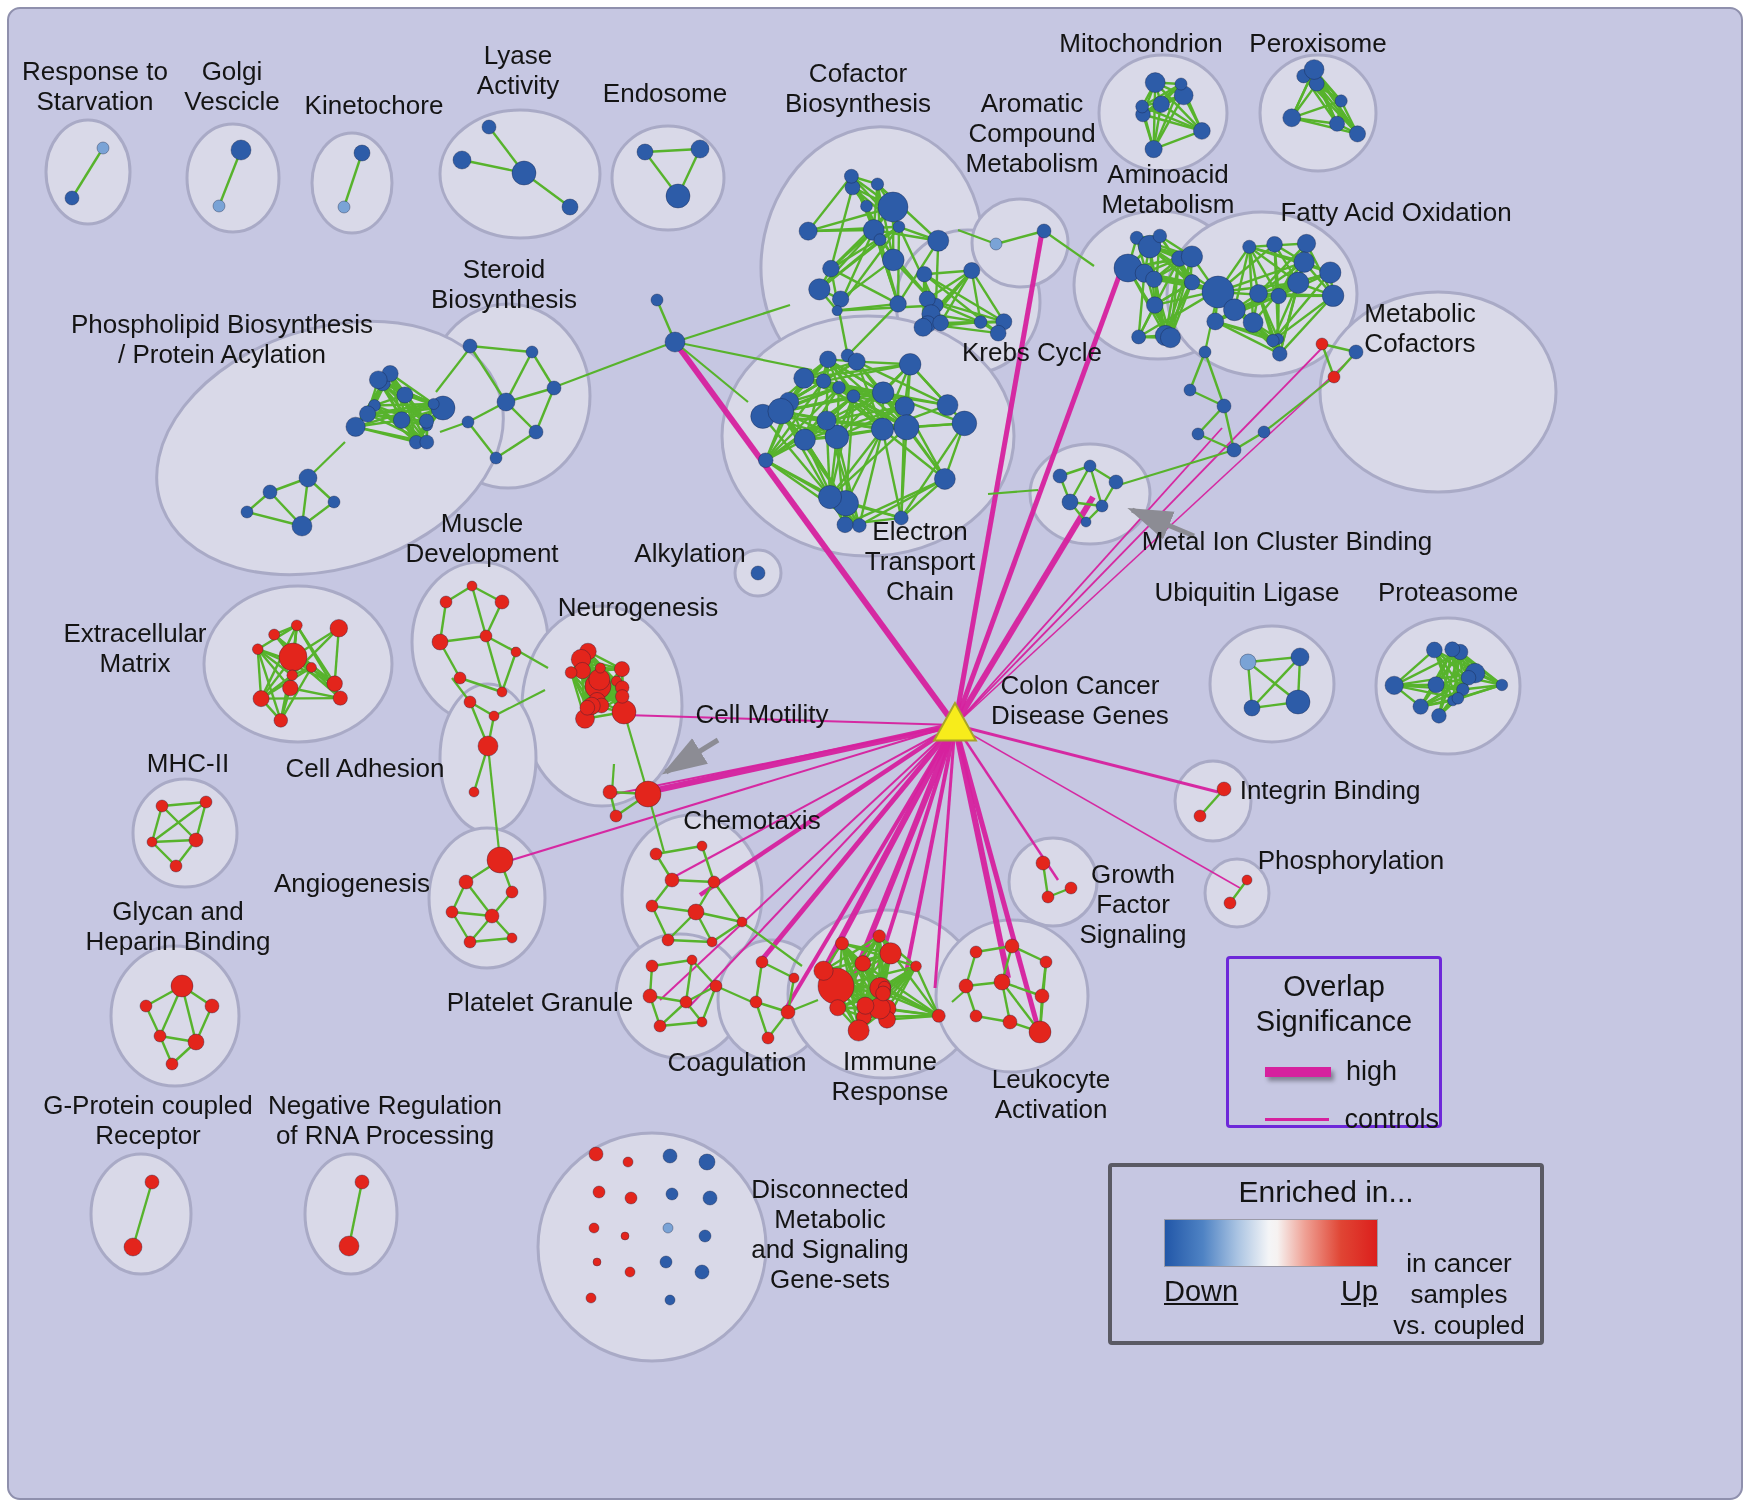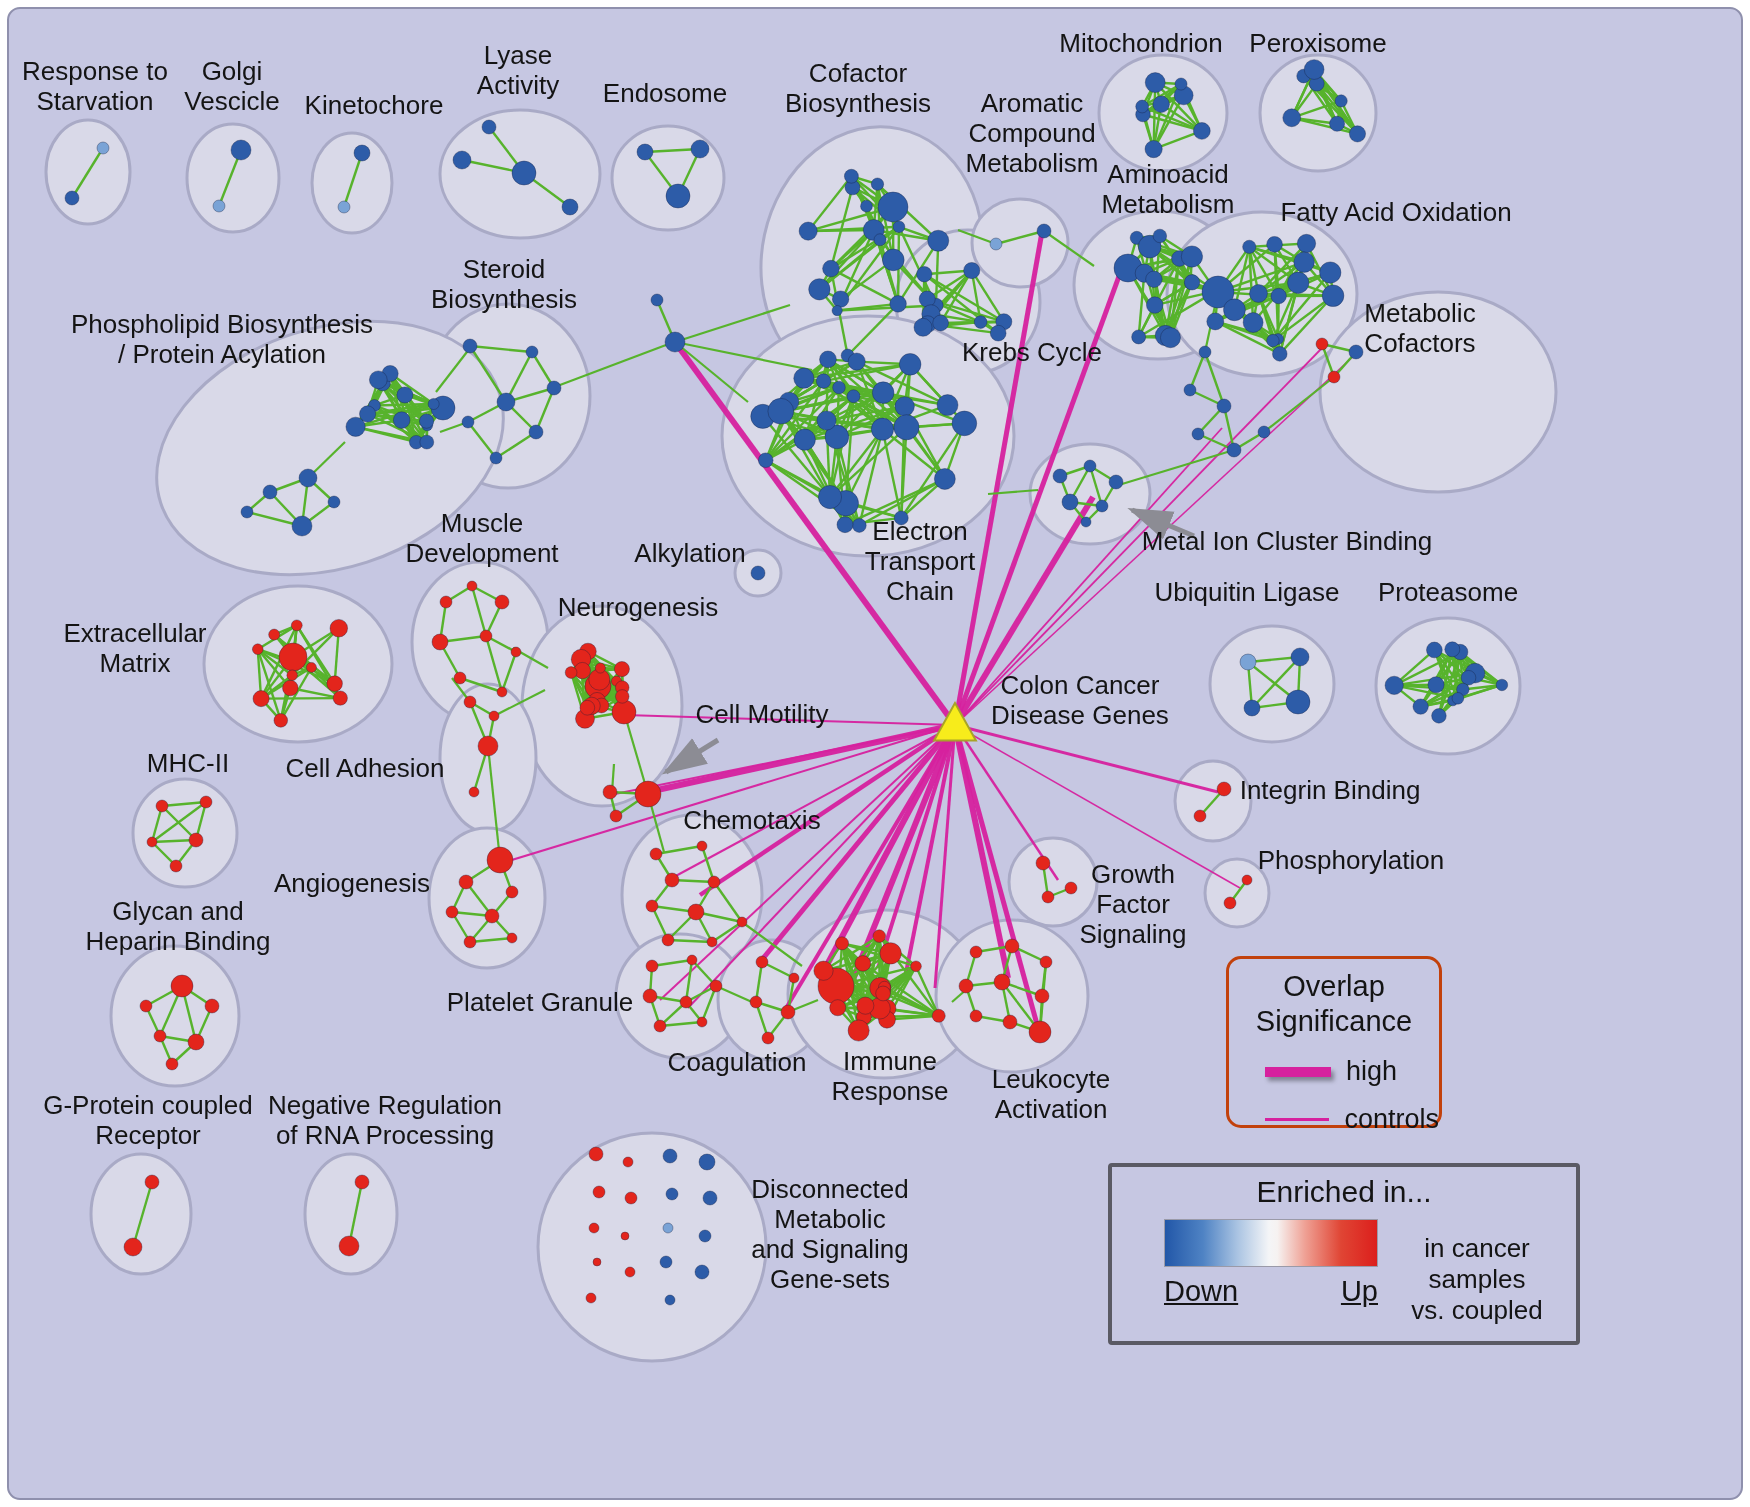--- a/index.html
+++ b/index.html
@@ -1,33 +1,33 @@
 <!DOCTYPE html>
 <html><head>
 <meta charset="utf-8">
 <style>
   html,body{margin:0;padding:0;background:#ffffff;}
   body{font-family:"Liberation Sans","DejaVu Sans",sans-serif;}
   #stage{position:relative;width:1750px;height:1507px;background:#ffffff;overflow:hidden;}
   #net{position:absolute;left:0;top:0;}
   .legend{position:absolute;color:#141414;box-sizing:border-box;}
-  #overlap-legend{left:1226px;top:956px;width:216px;height:172px;border:3px solid #c2410c;border-radius:15px;}
+  #overlap-legend{left:1226px;top:956px;width:216px;height:172px;border:3px solid #6d28d9;border-radius:4px;}
   .legend-title{font-size:29px;line-height:35px;text-align:center;margin-top:10px;white-space:pre-line;}
   .ol-row{display:flex;align-items:center;padding-left:36px;margin-top:17px;}
   .ol-high{width:66px;height:10px;background:#d6219e;box-shadow:3px 4px 4px rgba(0,0,0,.35);}
   .ol-mod{width:66px;height:3px;background:#d6219e;}
   .ol-label{margin-left:15px;font-size:27px;}
-  #enriched-legend{left:1108px;top:1163px;width:472px;height:182px;border:4px solid #5a5a64;border-radius:4px;}
+  #enriched-legend{left:1108px;top:1163px;width:436px;height:182px;border:4px solid #5a5a64;border-radius:4px;}
   .en-title{font-size:30px;text-align:center;margin-top:8px;}
   .en-body{display:flex;margin-top:10px;}
   .en-left{margin-left:52px;width:214px;text-decoration:underline;}
   .en-gradient{height:46px;border:1px solid #9a9aa8;
     background:linear-gradient(90deg,#2257a8 0%,#4f83c4 18%,#a9c3e2 34%,#f4f5f7 49%,#f6f2f1 53%,#efa195 66%,#e04534 83%,#dc1f1c 100%);}
   .en-scale{display:flex;justify-content:space-between;font-size:29px;margin-top:8px;}
-  .en-note{flex:1;text-align:center;font-size:26px;line-height:31px;margin-top:14px;}
+  .en-note{flex:1;text-align:center;font-size:26px;line-height:31px;margin-top:29px;}
 </style>
 </head>
 <body>
 
 <div id="stage">
   <svg id="net" width="1750" height="1507" viewBox="0 0 1750 1507">
       <defs>
         <marker id="ah" markerWidth="10" markerHeight="8" refX="8" refY="3" orient="auto">
           <path d="M0,0 L9,3 L0,6 Z" fill="#8c8c94"></path>
         </marker>

